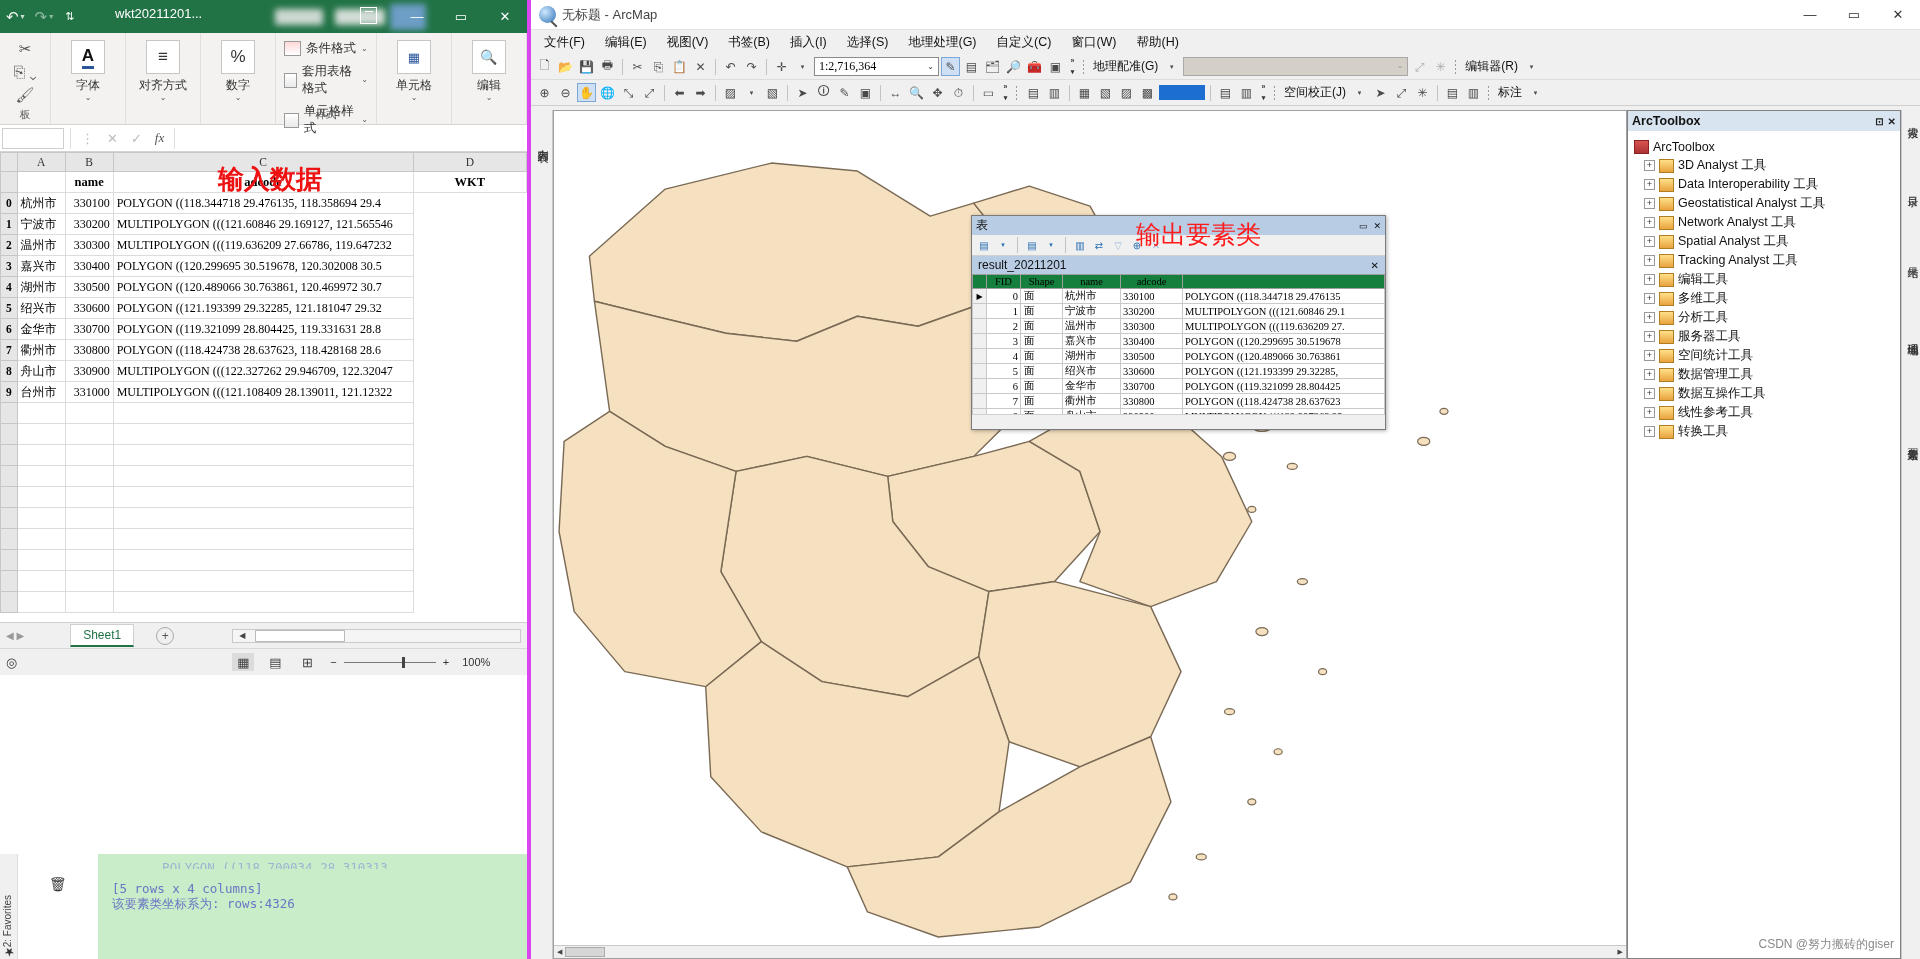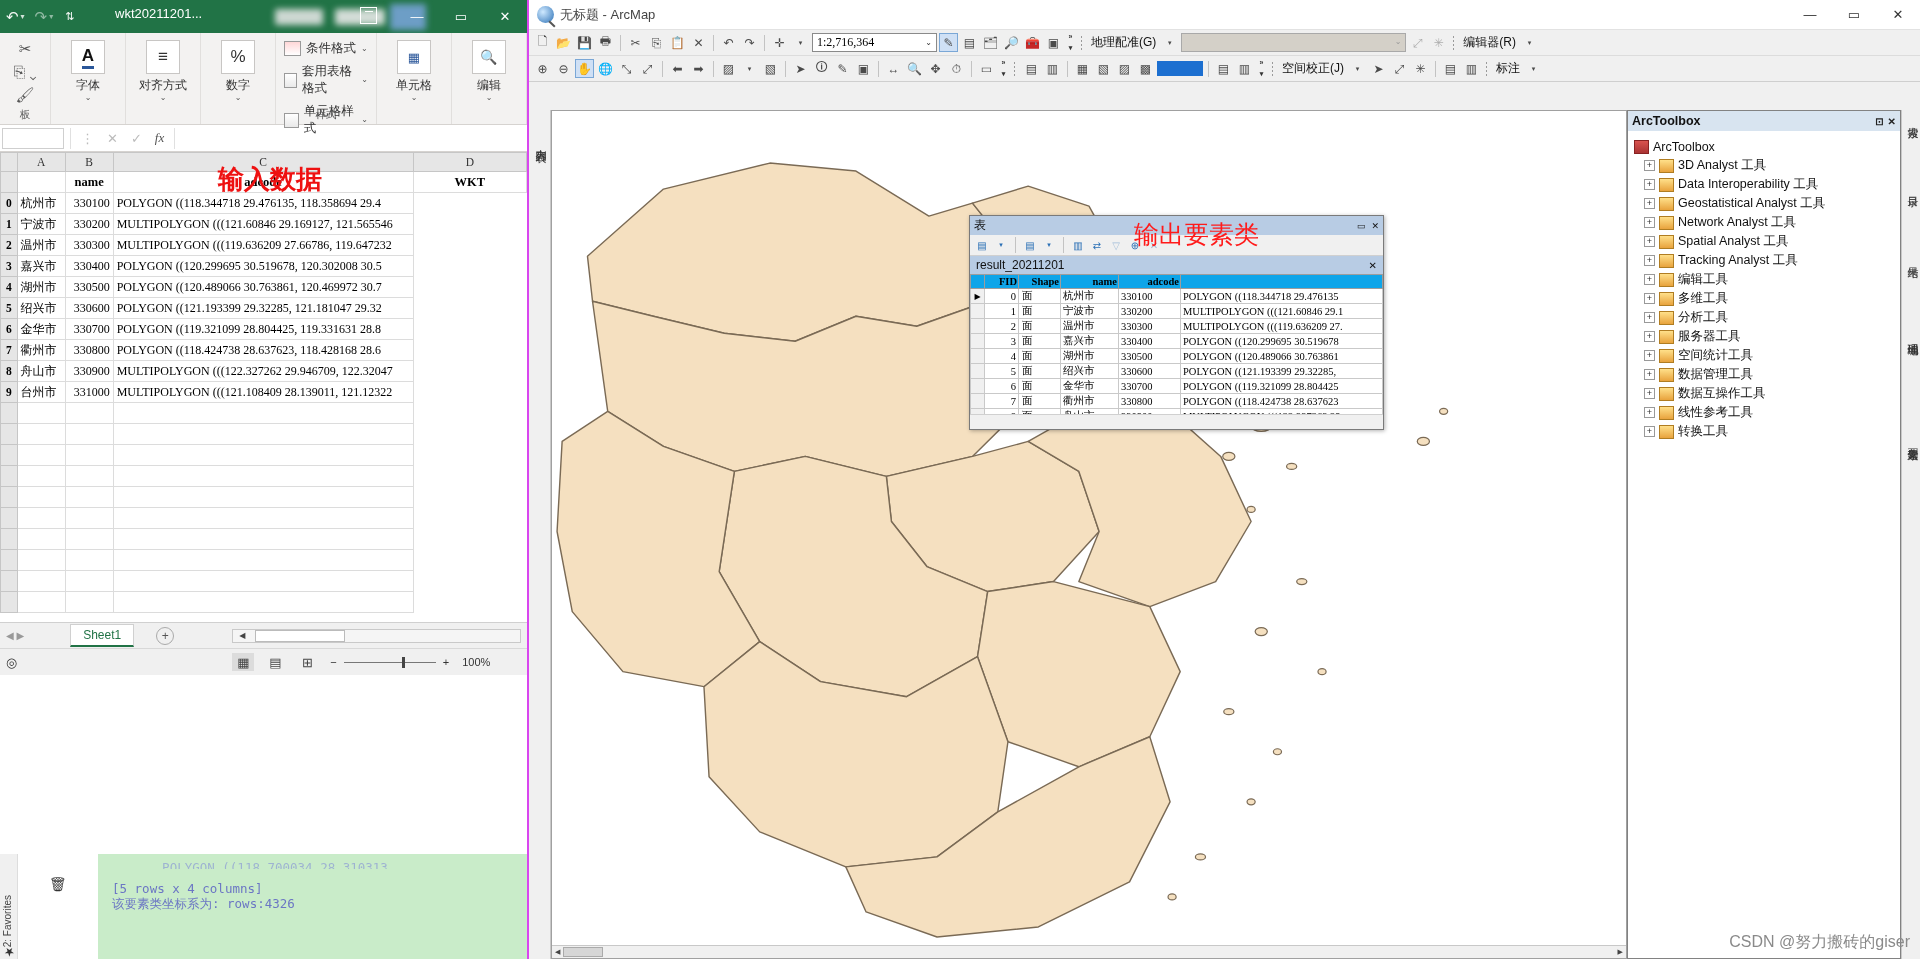--- a/index.html
+++ b/index.html
@@ -73,21 +73,21 @@
   .zslider .knob { position:absolute; left:58px; top:-5px; width:3px; height:11px; background:#444; }
 
   .console { position:absolute; left:0; bottom:0; width:527px; height:105px; background:#fff; display:flex; font-family:"DejaVu Sans Mono", monospace; }
   .console .lgutter { width:18px; background:#f0f0f0; border-right:1px solid #ddd; position:relative; }
   .console .lgutter span { position:absolute; bottom:12px; left:2px; writing-mode:vertical-rl; transform:rotate(180deg); font-family:"Liberation Sans",sans-serif; font-size:10px; color:#444; }
   .console .tgutter { width:80px; background:#fff; display:flex; justify-content:center; padding-top:22px; font-size:14px; color:#333; }
   .console .out { flex:1; background:#c9ecc9; color:#6b76c4; font-size:12.5px; padding:6px 14px; overflow:hidden; }
   .console .out .cut { color:#7b86d8; opacity:.55; height:9px; overflow:hidden; display:block;margin-left:20px; }
 
   
-  #arcmap { position:absolute; left:527px; top:0; width:1393px; height:959px; background:#f0f0f0; border-left:2px solid #d946ef; }
+  #arcmap { position:absolute; left:527px; top:0; width:1393px; height:959px; background:#f0f0f0; border-left:4px solid #d946ef; }
   .am-title { height:30px; background:#fff; display:flex; align-items:center; border-bottom:1px solid #e2e2e2; }
   .am-logo { width:17px; height:17px; margin:0 6px 0 8px; border-radius:50%; background:radial-gradient(circle at 35% 35%,#cfe9ff,#2a6fb5); position:relative; }
   .am-logo:after{content:"";position:absolute;right:-2px;bottom:-2px;width:8px;height:2px;background:#555;transform:rotate(45deg);}
   .am-title .t { font-size:13px; color:#444; }
   .am-wbtns { margin-left:auto; display:flex; }
   .am-wbtns div { width:44px; height:30px; display:flex; align-items:center; justify-content:center; font-size:13px; color:#333; }
 
   .am-menu { height:24px; background:#f0f0f0; display:flex; align-items:center; font-size:12.5px; color:#111; padding-left:10px; gap:14px; }
   .am-menu span { padding:2px 3px; }
 
@@ -127,32 +127,32 @@
 
   
   .tblwin { position:absolute; left:440px; top:105px; width:415px; height:215px; background:#f0f0f0; border:1px solid #7a7a7a; box-shadow:1px 1px 4px rgba(0,0,0,.3); }
   .tblwin .tw-hdr { height:19px; background:#b8cce4; display:flex; align-items:center; padding:0 4px; font-size:12px; color:#111; }
   .tblwin .tw-hdr .x { margin-left:auto; display:flex; gap:6px; font-size:9px; }
   .tblwin .tw-tb { height:21px; display:flex; align-items:center; gap:3px; padding:0 4px; background:#f0f0f0; border-bottom:1px solid #d0d0d0; }
   .tblwin .tw-tb .ti { width:16px; height:15px; display:flex; align-items:center; justify-content:center; font-size:10px; color:#2a6fb5; }
   .tblwin .tw-tab { height:18px; background:#b8cce4; display:flex; align-items:center; padding:0 6px; font-size:12px; color:#111; }
   .tblwin .tw-tab .cx { margin-left:auto; font-size:10px; }
   .attr { width:100%; border-collapse:collapse; font-family:"Liberation Serif", serif; font-size:10.5px; table-layout:fixed; }
-  .attr th { background:#0ea5e9; border:1px solid #9d9d9d; font-weight:bold; height:14px;text-align:right; }
+  .attr th { background:#15803d; border:1px solid #9d9d9d; font-weight:normal; height:14px; }
   .attr td { border:1px solid #c9c9c9; height:13px; padding:0 2px; white-space:nowrap; overflow:hidden; }
   .attr td.sel { width:14px; background:#f0f0f0; text-align:center; font-size:8px; }
   .attr td.fid { text-align:right; width:34px; }
   .attr td.shp { width:42px; text-align:left; padding-left:3px; }
   .attr td.nm  { width:58px; }
   .attr td.ad  { width:62px; }
   .attr td.wk  { text-align:left; }
   .attrwrap { background:#fff; height:150px; overflow:hidden; }
   .tblwin .tw-foot { position:absolute; left:0; right:0; bottom:0; height:15px; background:#f0f0f0; border-top:1px solid #d0d0d0; display:flex; align-items:center; }
 
-  .wm { position:absolute; right:10px; bottom:6px; color:#8a8a8a; font-size:16px; }
+  .wm { position:absolute; right:26px; bottom:6px; color:#8a8a8a; font-size:12px; }
   .redann { position:absolute; color:#ff1a1a; font-family:"Liberation Serif", serif; font-weight:normal; }
 </style>
 </head>
 <body>
 
 <div id="excel">
 
   <div class="xl-title">
     <div class="qat">
       <span>↶</span>
@@ -479,20 +479,32 @@
   <div class="am-title">
     <div class="am-logo"></div>
     <span class="t">无标题 - ArcMap</span>
     <div class="am-wbtns">
       <div>—</div>
       <div>▭</div>
       <div class="cls">✕</div>
     </div>
   </div>
 
+  <div class="am-menu">
+    <span>文件(F)</span>
+    <span>编辑(E)</span>
+    <span>视图(V)</span>
+    <span>书签(B)</span>
+    <span>插入(I)</span>
+    <span>选择(S)</span>
+    <span>地理处理(G)</span>
+    <span>自定义(C)</span>
+    <span>窗口(W)</span>
+    <span>帮助(H)</span>
+  </div>
 
   <div class="am-tb">
     <span class="tbi">🗋</span>
     <span class="tbi">📂</span>
     <span class="tbi">💾</span>
     <span class="tbi">🖶</span>
     <span class="tbsep"></span>
     <span class="tbi">✂</span>
     <span class="tbi">⎘</span>
     <span class="tbi">📋</span>

